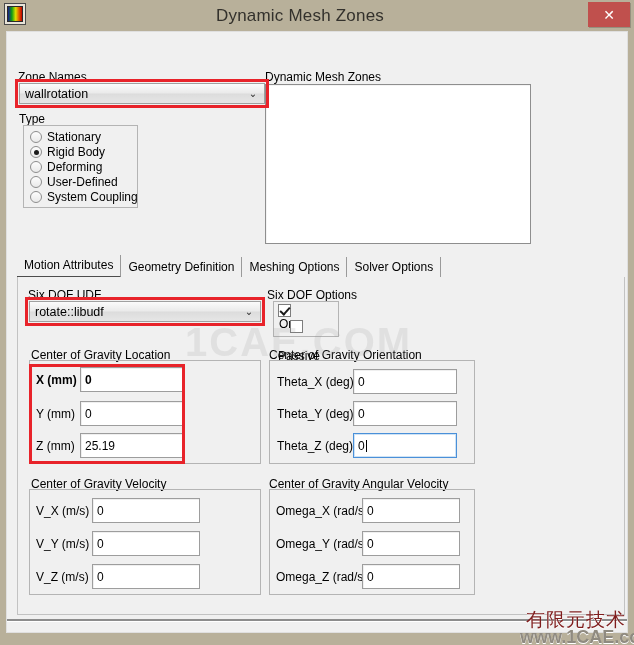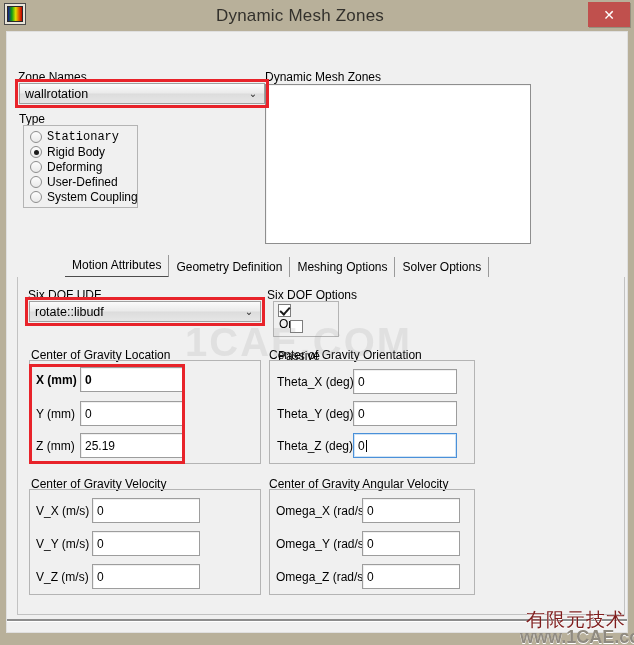--- a/index.html
+++ b/index.html
@@ -209,21 +209,20 @@
     padding: 0 7px;
     font-size: 12px;
     color: #000;
     border-right: 1px solid #9a9a9a;
     cursor: pointer;
     background: transparent;
     white-space: nowrap;
   }
   .tab.active {
     border-bottom: 2px solid #4c4c4c;
-    margin-left: 48px;
   }
   #tabpanel {
     position: absolute;
     left: 10px; top: 245px;
     width: 608px; height: 338px;
     border: 1px solid #c2c2c2;
     border-top: none;
     box-sizing: border-box;
     background: #f0f0f0;
   }
@@ -346,21 +345,21 @@
       <span class="arrow">⌄</span>
     </div>
     <div class="redbox" style="left:8px; top:47px; width:254px; height:29px;"></div>
 
     <div class="grouplabel" style="left:258px; top:38px;">Dynamic Mesh Zones</div>
     <div id="zone-list" style="left:258px; top:52px; width:266px; height:160px;"></div>
 
     <div class="grouplabel" style="left:12px; top:80px;">Type</div>
     <div class="groupbox" style="left:16px; top:93px; width:115px; height:83px;"></div>
 
-    <div class="radio-row" style="left:23px; top:98px;font-family:Liberation Mono, monospace;">
+    <div class="radio-row" style="left:23px; top:98px;">
       <span class="radio-mark"></span>
       <span>Stationary</span>
     </div>
     <div class="radio-row checked" style="left:23px; top:113px;">
       <span class="radio-mark"></span>
       <span>Rigid Body</span>
     </div>
     <div class="radio-row" style="left:23px; top:128px;">
       <span class="radio-mark"></span>
       <span>Deforming</span>

